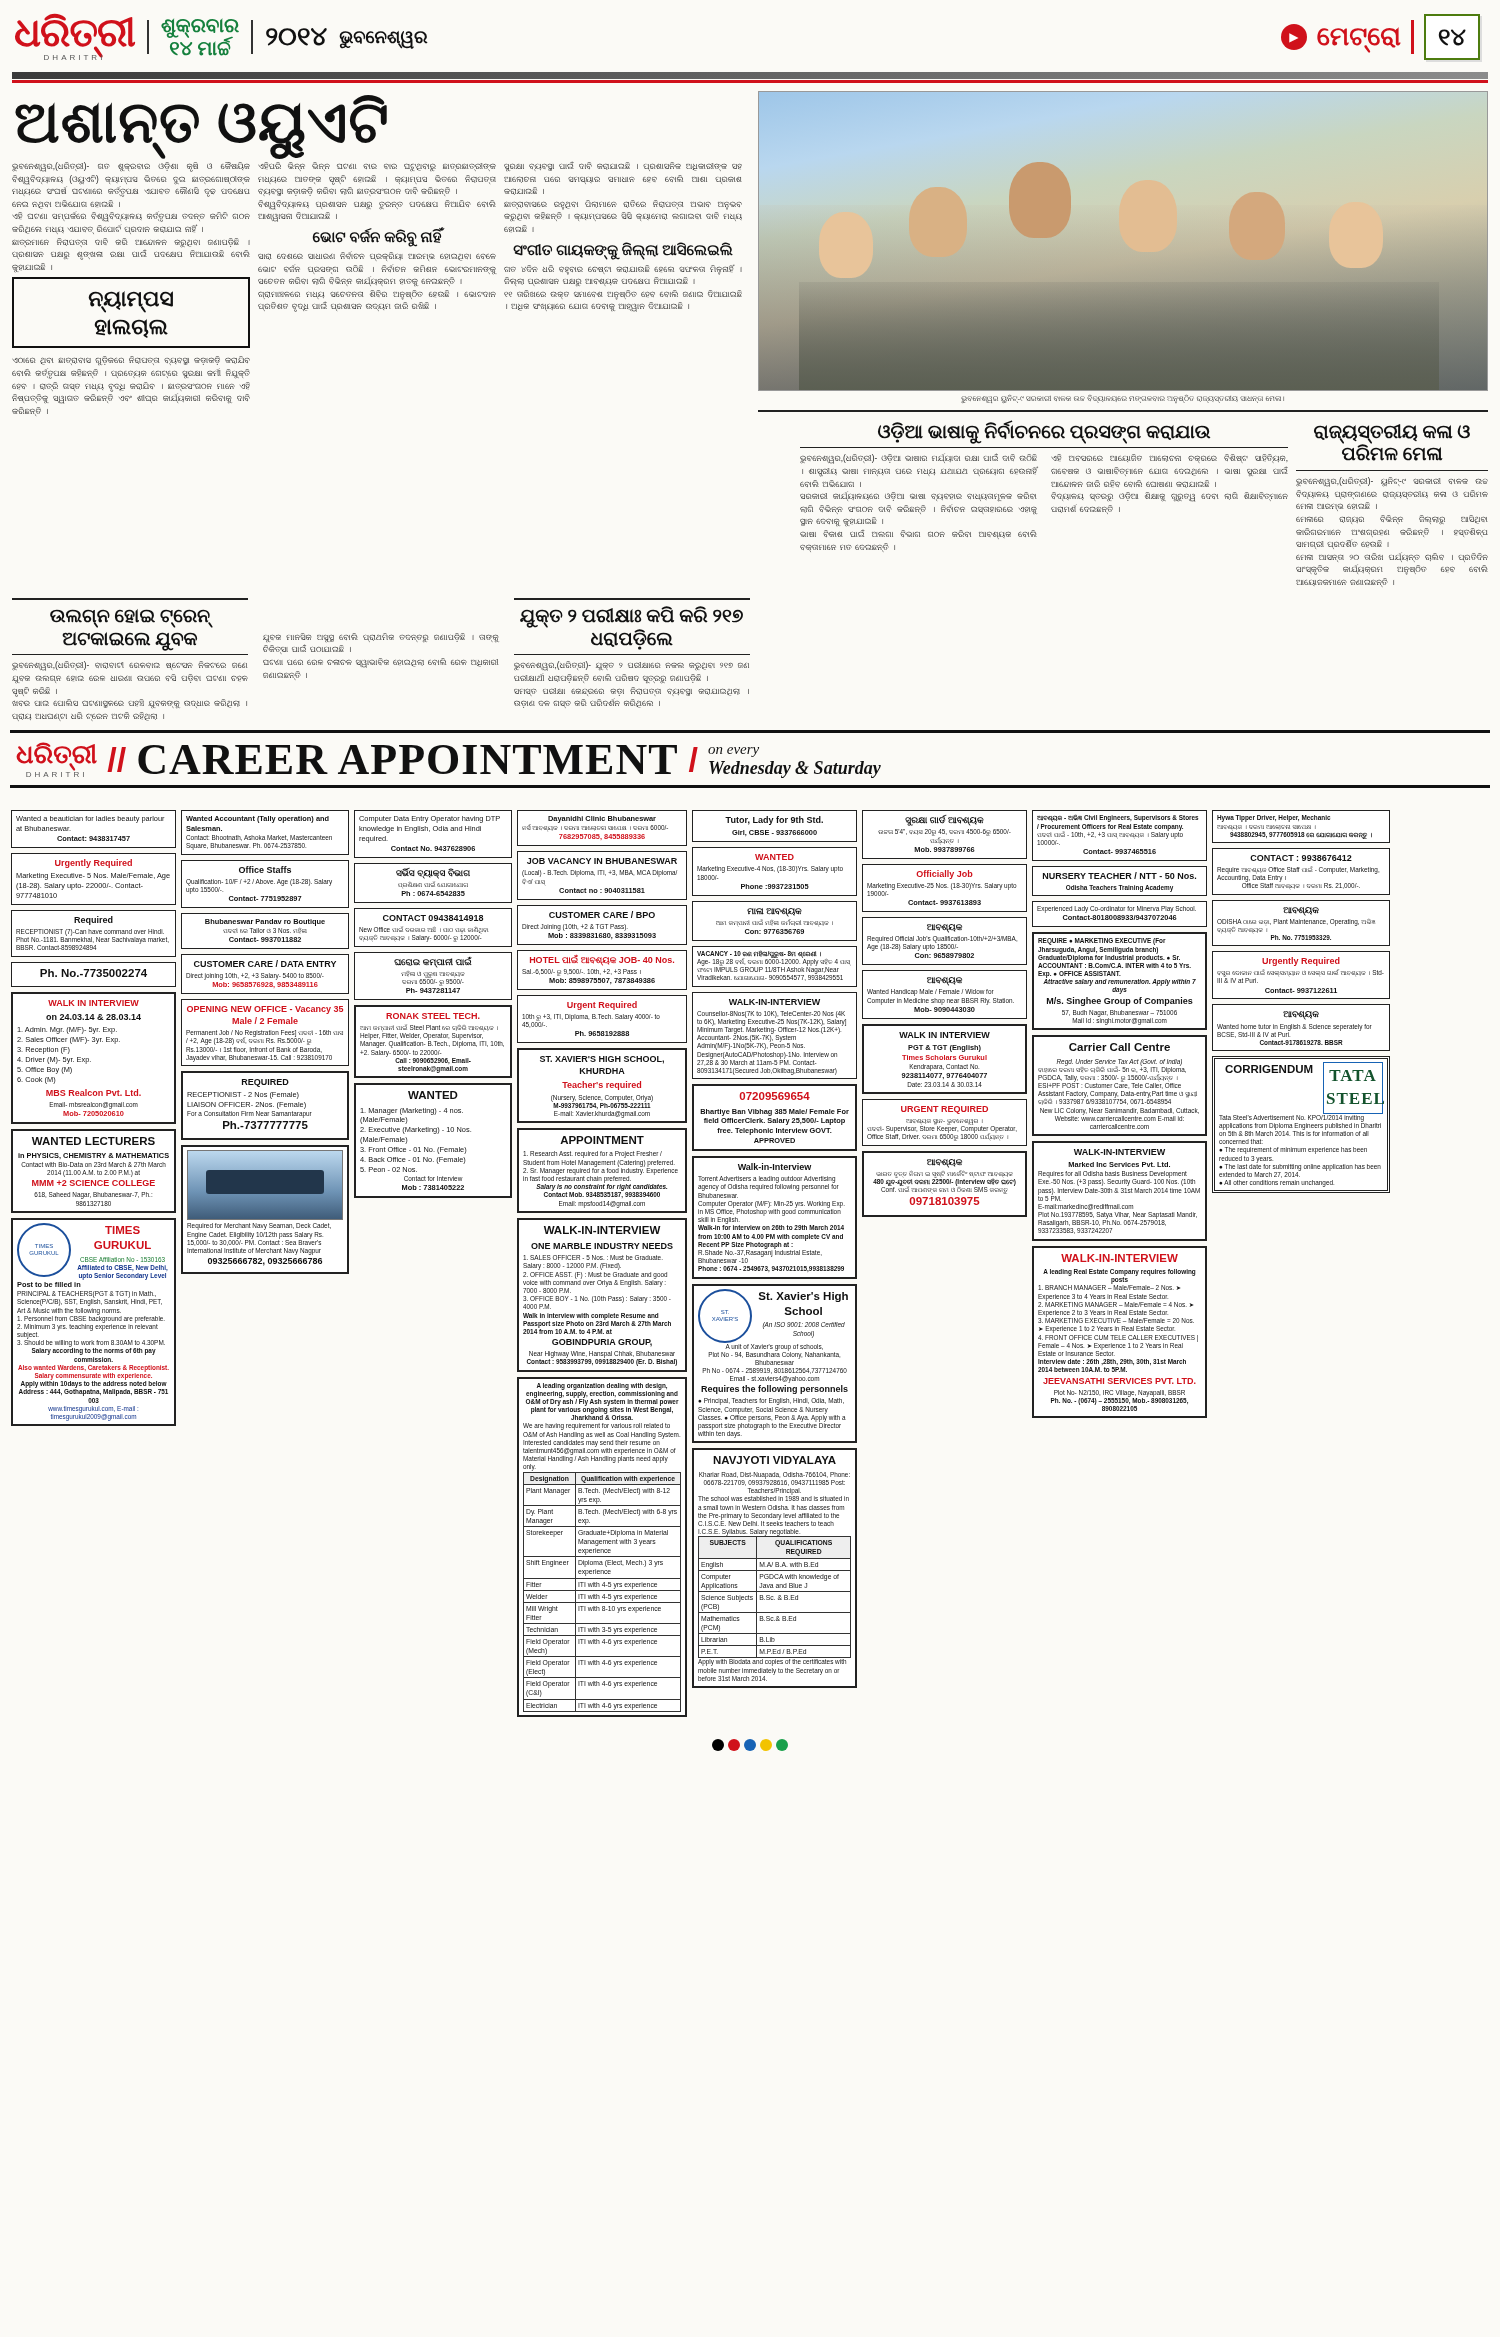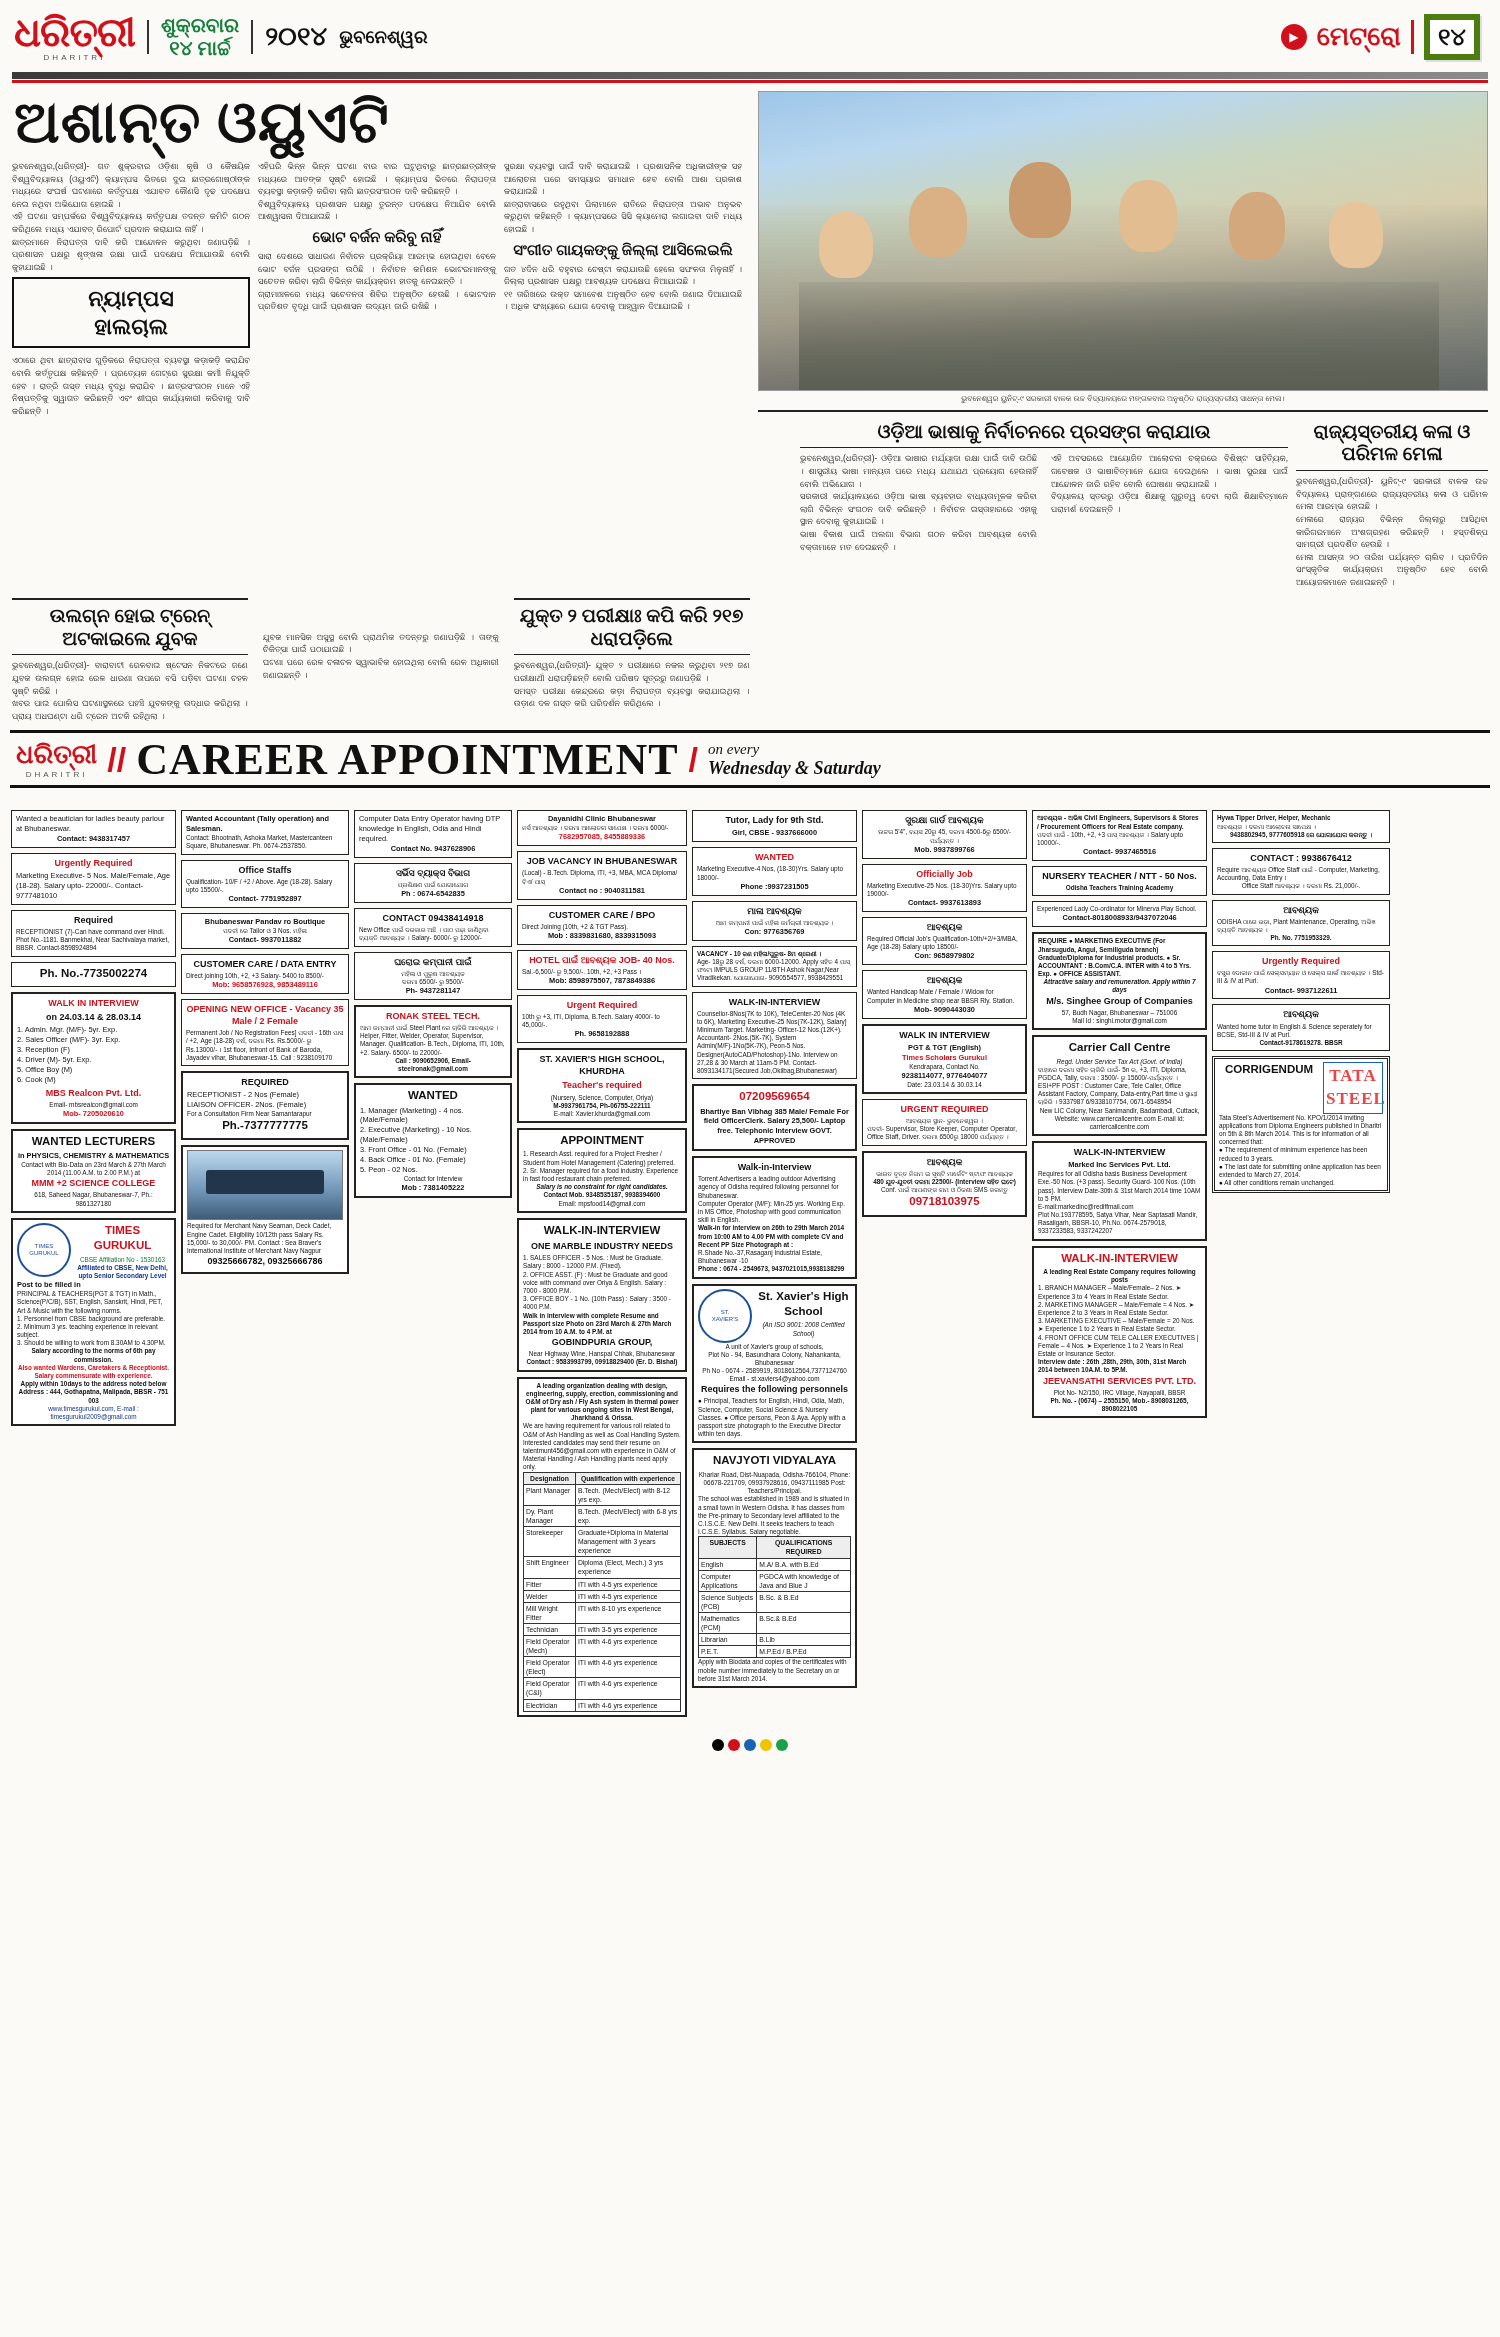--- a/index.html
+++ b/index.html
@@ -27,21 +27,21 @@
   .mast-year { font-family:"Liberation Serif", serif; font-size:26px; font-weight:bold; }
   .mast-place { font-family:"Liberation Serif", serif; font-size:18px; font-weight:bold; }
   .mast-right { margin-left:auto; display:flex; align-items:center; gap:10px; padding-right:6px; }
   .metro-dot {
     width:26px;height:26px;border-radius:50%;background:#d0111b;
     display:flex;align-items:center;justify-content:center;color:#fff;font-size:12px;
   }
   .metro-label { font-family:"Liberation Serif", serif; font-size:26px; font-weight:bold; color:#d0111b; }
   .mast-rule { width:3px; height:34px; background:#d0111b; }
   .pagebox {
-    border:6px solid #4d7c0f; background:#fff; width:56px; height:46px;
+    border:2px solid #4d7c0f; background:#fff; width:56px; height:46px;
     display:flex; align-items:center; justify-content:center;
     font-family:"Liberation Serif", serif; font-size:24px; font-weight:bold;
     box-shadow:2px 2px 0 #ddd;
   }
   .mast-bar { height:7px; background:linear-gradient(to right,#3a3a3a,#8b8b8b); margin:2px 4px 0 4px; }
   .mast-bar2 { height:3px; background:#d0111b; margin:1px 4px 4px 4px; }
 
   
   .news { display:flex; gap:8px; padding:4px 4px 2px 4px; }
   .news-left { width:740px; }
@@ -115,21 +115,21 @@
   .bold { font-weight:bold; }
   .ital { font-style:italic; }
   .center { text-align:center; }
 
   table.adt { width:100%; border-collapse:collapse; font-size:6.8px; }
   table.adt th, table.adt td { border:1px solid #333; padding:1px 2px; vertical-align:top; }
   table.adt th { background:#eee; font-weight:bold; }
   .photo-ship { height:70px; background:linear-gradient(#bcd8ee,#6e93b5 60%,#3f5c79); border:1px solid #777; position:relative; }
   .photo-ship:after { content:""; position:absolute; left:12%; top:28%; width:76%; height:34%; background:#22364b; border-radius:3px; }
 
-  .logo-tata { font-family:"Liberation Serif", serif; font-size:17px; font-weight:bold; color:#ef4444; text-align:center; letter-spacing:1px;}
+  .logo-tata { font-family:"Liberation Serif", serif; font-size:17px; font-weight:bold; color:#14532d; text-align:center; letter-spacing:1px;}
 
   .footer-dots { display:flex; gap:4px; justify-content:center; padding:6px 0 4px 0; }
   .footer-dots i { width:12px;height:12px;border-radius:50%; display:block; }
 
   .seal { width:54px;height:54px;border-radius:50%;border:2px solid #1b4f9c; display:flex;align-items:center;justify-content:center;font-size:6px;color:#1b4f9c;text-align:center;line-height:1.1; }
   .ad .row { display:flex; gap:4px; align-items:flex-start; }
   .mini { font-size:6.4px; line-height:1.28; }
 </style>
 </head>
 <body>

